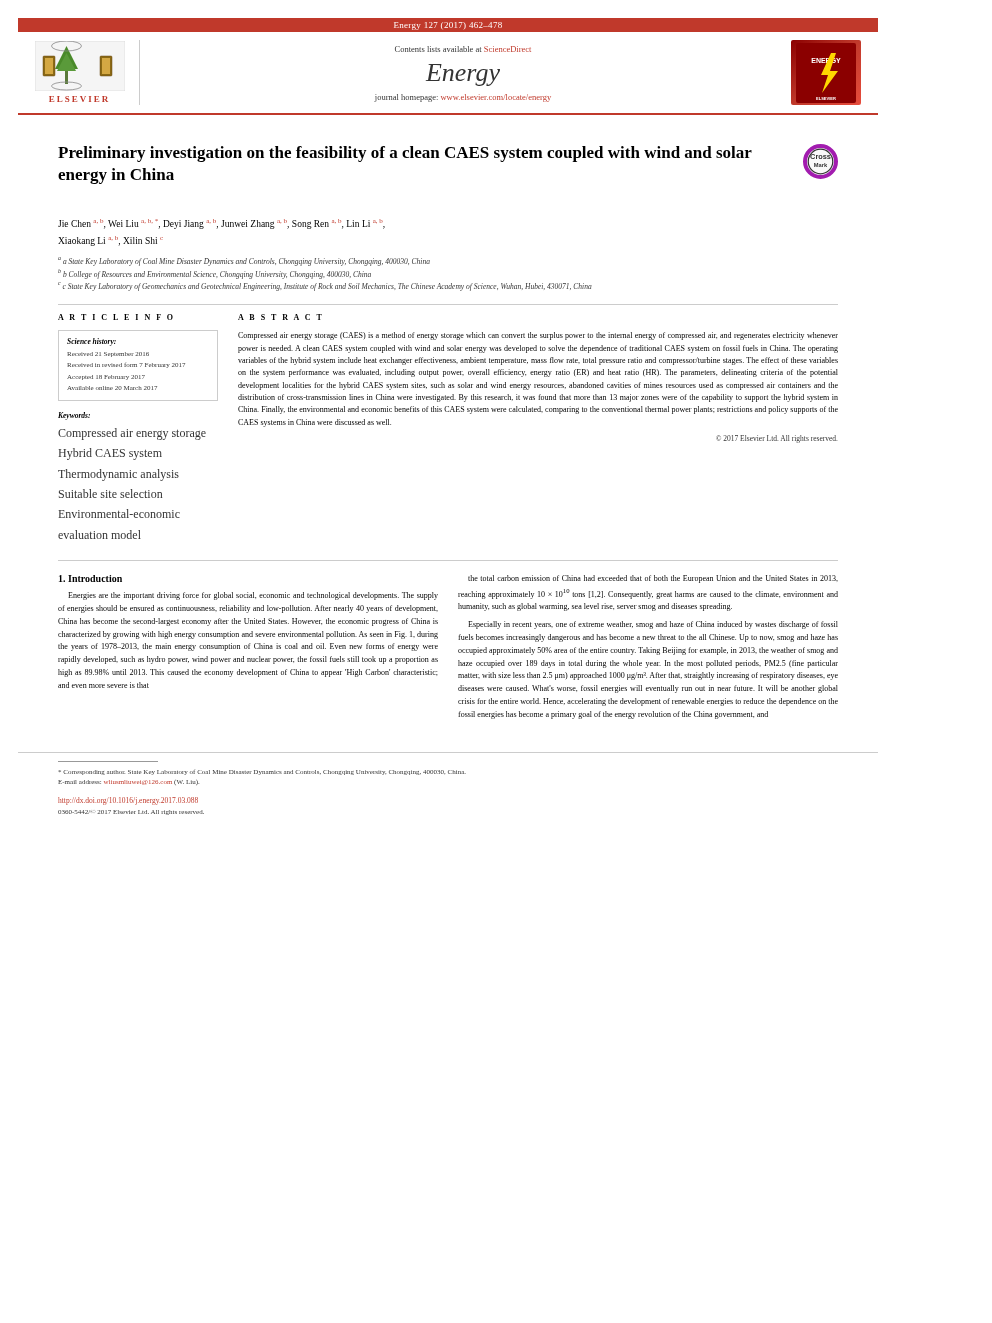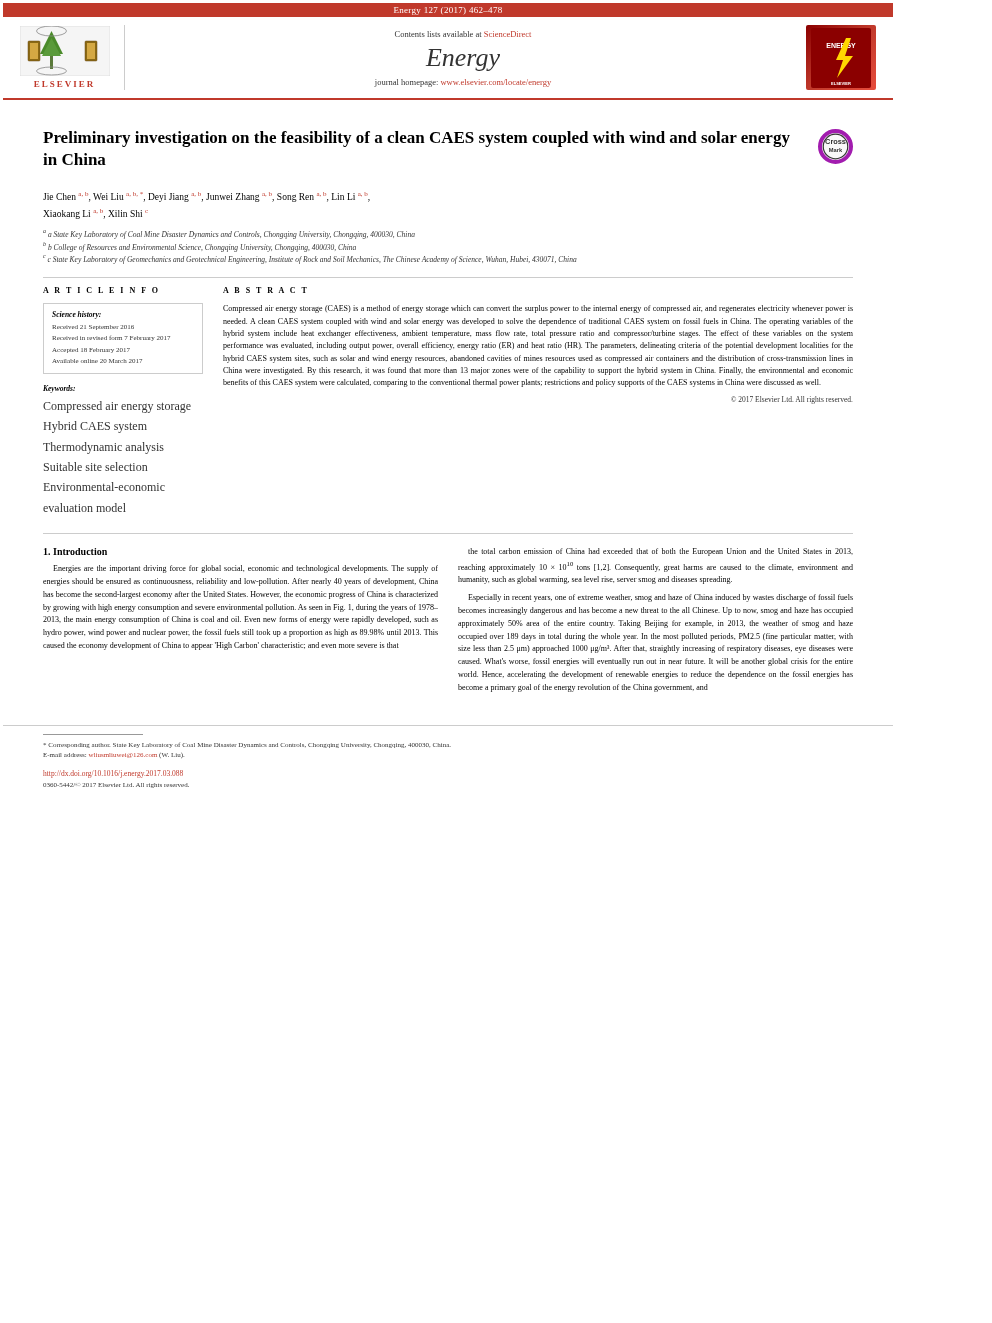--- a/index.html
+++ b/index.html
@@ -9,21 +9,21 @@
       background: #fff;
       color: #000;
       width: 992px;
       min-height: 1323px;
     }
 
     .page {
       width: 896px;
       min-height: 1323px;
       background: #fff;
-      padding: 3px;
+      padding: 18px;
     }
 
     
     .header-bar {
       background: #c0392b;
       color: #fff;
       text-align: center;
       font-size: 9px;
       padding: 2px 0;
       letter-spacing: 0.3px;
@@ -116,21 +116,21 @@
     
     .main-content {
       padding: 15px 40px 10px 40px;
     }
 
     
     .article-title {
       font-size: 17px;
       font-weight: bold;
       line-height: 1.3;
-      margin-bottom: 10px;
+      margin-bottom: 22px;
       color: #000;
     }
 
     .crossmark {
       float: right;
       width: 35px;
       height: 35px;
       margin-left: 10px;
       margin-top: 2px;
     }

